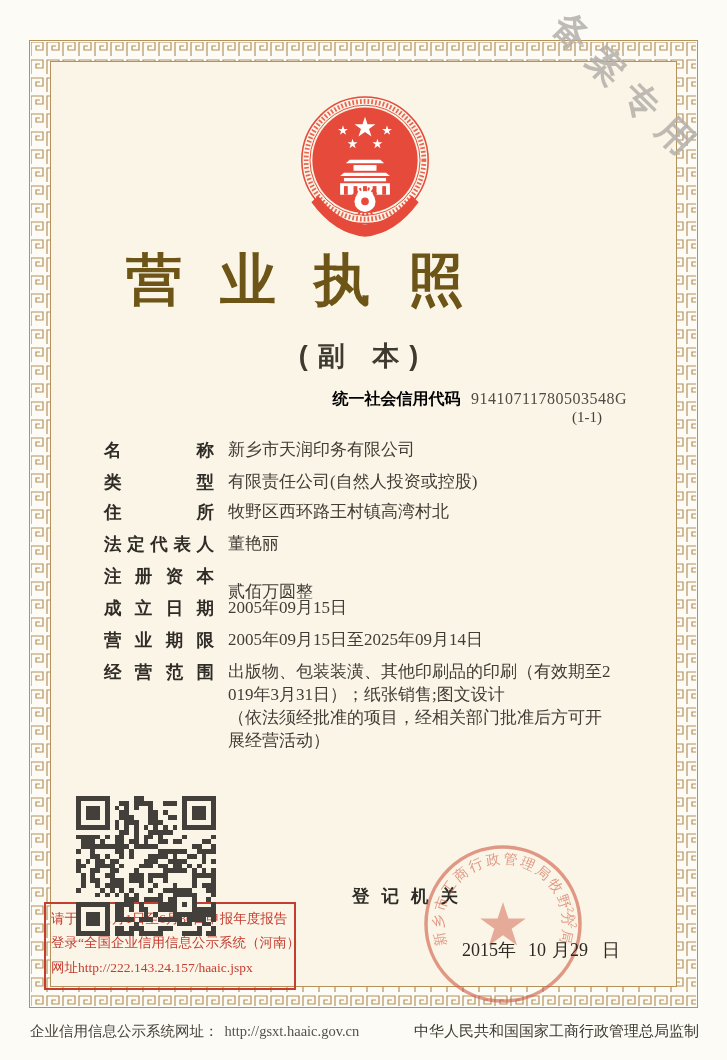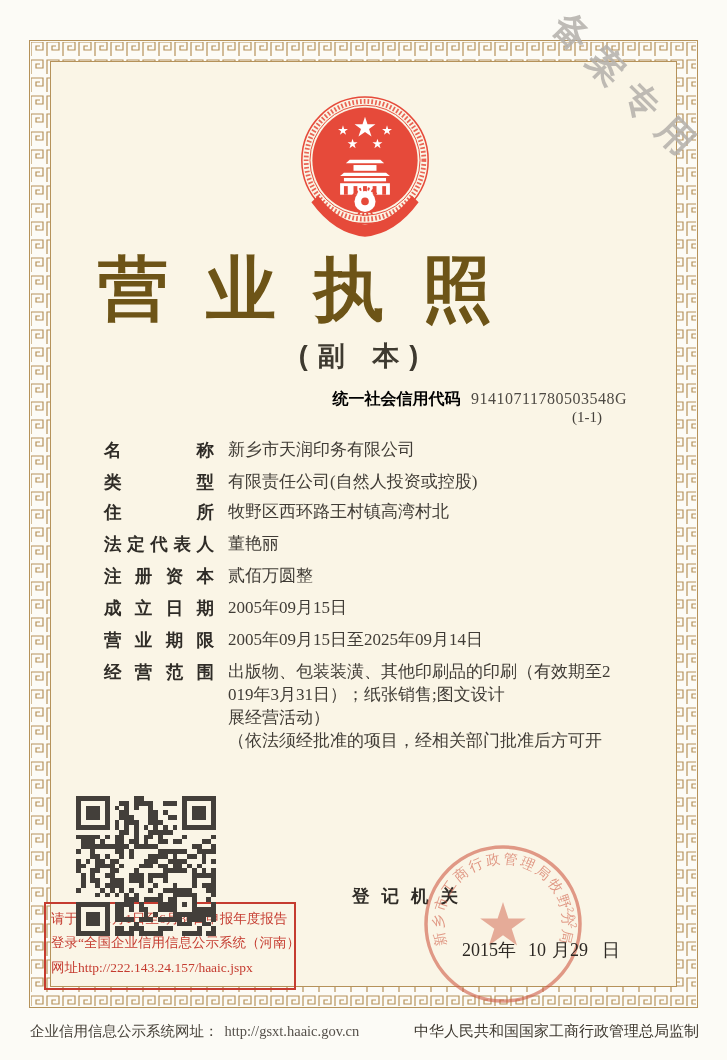--- a/index.html
+++ b/index.html
@@ -21,21 +21,21 @@
     font-size:36px;font-weight:700;letter-spacing:13px;white-space:nowrap;
     color:var(--watermark-gray,#b4b0ab);opacity:.85;z-index:5;
   }
   
   .emblem{left:298px;top:92px;z-index:2;}
   .em-stroke{fill:none;stroke:var(--emblem-red,#e64a3a);}
   .em-fill{fill:var(--emblem-red,#e64a3a);}
   
   .title{
     left:0;top:243px;width:590px;text-align:center;
-    font-size:70px;font-weight:900;letter-spacing:38px;padding-left:38px;box-sizing:border-box;
+    font-size:56px;font-weight:900;letter-spacing:38px;padding-left:38px;box-sizing:border-box;
     color:var(--gold-title,#6d5417);z-index:2;
   }
   .subtitle{
     left:0;top:338px;width:727px;text-align:center;
     font-size:27px;font-weight:700;letter-spacing:10px;color:#3e3a30;z-index:2;
   }
   
   .creditline{top:389px;right:100px;font-size:16px;z-index:2;}
   .creditline .lbl{font-weight:700;color:#000000;}
   .creditline .code{font-family:"Liberation Serif",serif;color:#4e4a44;margin-left:6px;letter-spacing:.5px;}
@@ -160,21 +160,21 @@
     <span>人</span>
   </div>
 <div class="abs row-value" style="top:532px">董艳丽</div>
 
 <div class="abs row-label" style="top:564px">
     <span>注</span>
     <span>册</span>
     <span>资</span>
     <span>本</span>
   </div>
-<div class="abs row-value" style="top:564px">贰佰万圆整</div>
+<div class="abs row-value" style="top:580px">贰佰万圆整</div>
 
 <div class="abs row-label" style="top:596px">
     <span>成</span>
     <span>立</span>
     <span>日</span>
     <span>期</span>
   </div>
 <div class="abs row-value" style="top:596px">2005年09月15日</div>
 
 <div class="abs row-label" style="top:628px">
@@ -187,22 +187,22 @@
 
 <div class="abs row-label" style="top:660px">
     <span>经</span>
     <span>营</span>
     <span>范</span>
     <span>围</span>
   </div>
 <div class="abs row-value" style="top:660px">
   <div class="scope-line">出版物、包装装潢、其他印刷品的印刷（有效期至2</div>
   <div class="scope-line">019年3月31日）；纸张销售;图文设计</div>
+  <div class="scope-line">（依法须经批准的项目，经相关部门批准后方可开</div>
   <div class="scope-line">展经营活动）</div>
-  <div class="scope-line">（依法须经批准的项目，经相关部门批准后方可开</div>
 </div>
 
 <div class="abs stamp">
   <div>请于每年1月1日至6月30日申报年度报告</div>
   <div>登录“全国企业信用信息公示系统（河南）.</div>
   <div>网址http://222.143.24.157/haaic.jspx</div>
 </div>
 
 <div class="abs qr">
   <svg width="140" height="140" viewBox="0 0 29 29">

